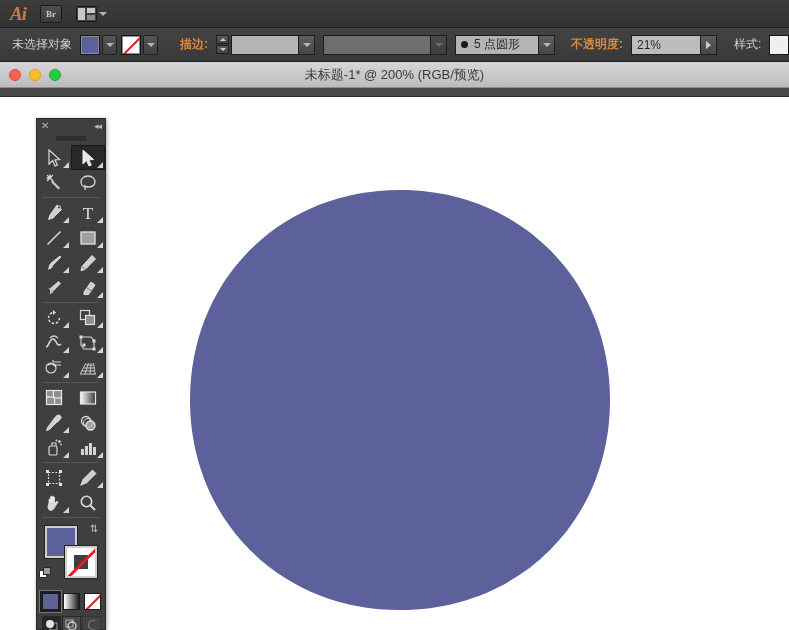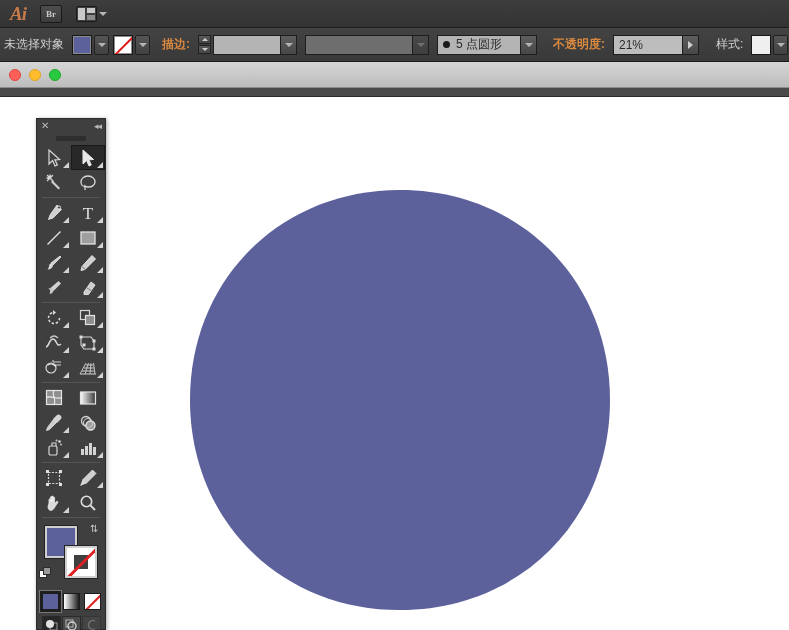--- a/index.html
+++ b/index.html
@@ -44,21 +44,21 @@
   .caret-dn {
     width: 0; height: 0; border-left: 4px solid transparent;
     border-right: 4px solid transparent; border-top: 4px solid #b5b5b5;
   }
 
   
   .controlbar {
     position: absolute; left: 0; top: 28px; width: 789px; height: 34px;
     background: linear-gradient(#434343, #393939);
     border-bottom: 1px solid #1c1c1c;
-    display: flex; align-items: center; padding-left: 4px;
+    display: flex; align-items: center; padding-left: 12px;
     white-space: nowrap;
   }
   .cb-label {
     color: #cfcfcf; font-size: 12px; margin-right: 8px;
   }
   .cb-label.orange { color: #d9893f; font-weight: bold; }
   .cb-sep {
     width: 1px; height: 22px; background: #2c2c2c;
     border-right: 1px solid #4e4e4e; margin: 0 6px;
   }
@@ -258,21 +258,21 @@
       </div>
   </div>
 
   <div class="swatch-combo">
     <div class="swatch none-stroke"></div>
     <div class="mini-dd">
         <div class="caret-dn"></div>
       </div>
   </div>
 
-  <div class="cb-label orange" style="margin-left:8px">描边:</div>
+  <div class="cb-label orange" style="margin-left:18px">描边:</div>
 
   <div class="stepper">
     <div class="sb">
         <div class="tri-up"></div>
       </div>
     <div class="sb">
         <div class="tri-dn"></div>
       </div>
   </div>
 
@@ -321,20 +321,21 @@
   <div class="cb-sep"></div>
 
 </div>
 
 <div class="doc-titlebar">
   <div class="traffic">
     <div class="tl red"></div>
     <div class="tl yellow"></div>
     <div class="tl green"></div>
   </div>
+  <div class="doc-title">未标题-1* @ 200% (RGB/预览)</div>
 </div>
 
 <div class="doc-strip"></div>
 
 <div class="canvas">
   <svg class="squircle" viewBox="0 0 420 420" style="left: 190px; top: 93px; width: 420px; height: 420px;">
     <path id="squircle-path" d="M210 0 C 330 0, 420 90, 420 210 C 420 330, 330 420, 210 420 C 90 420, 0 330, 0 210 C 0 90, 90 0, 210 0 Z" fill="#5C609B"></path>
   </svg>
 </div>
 

